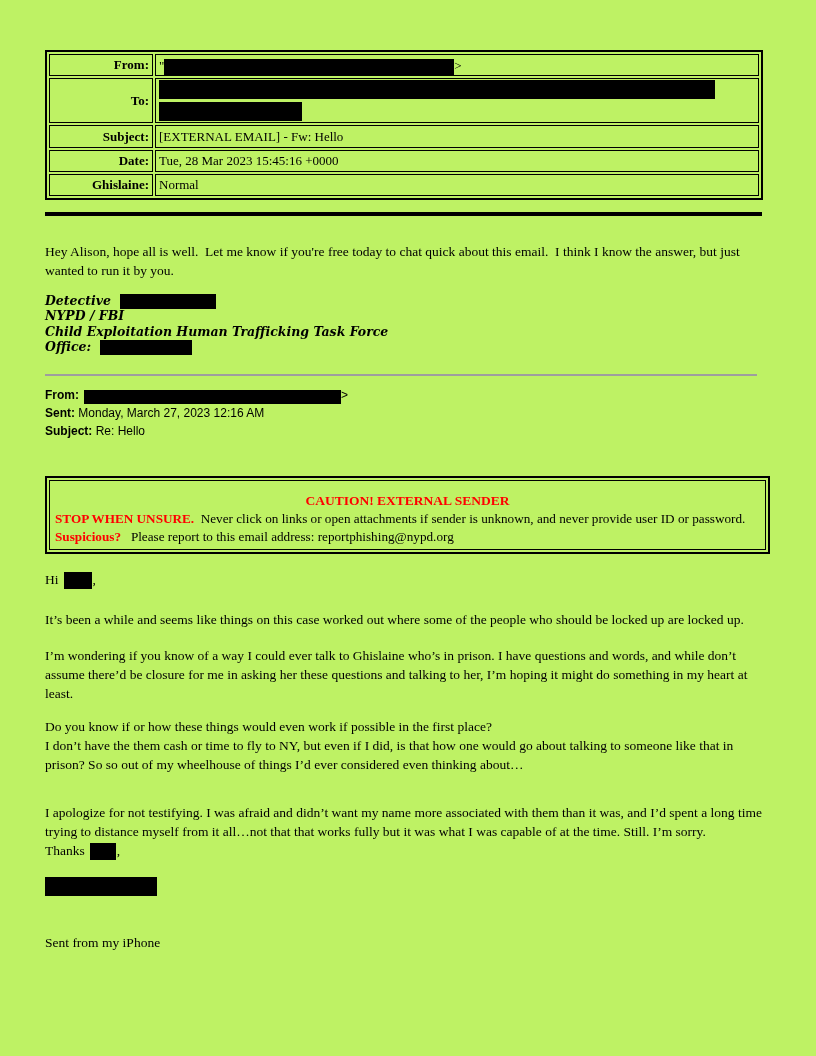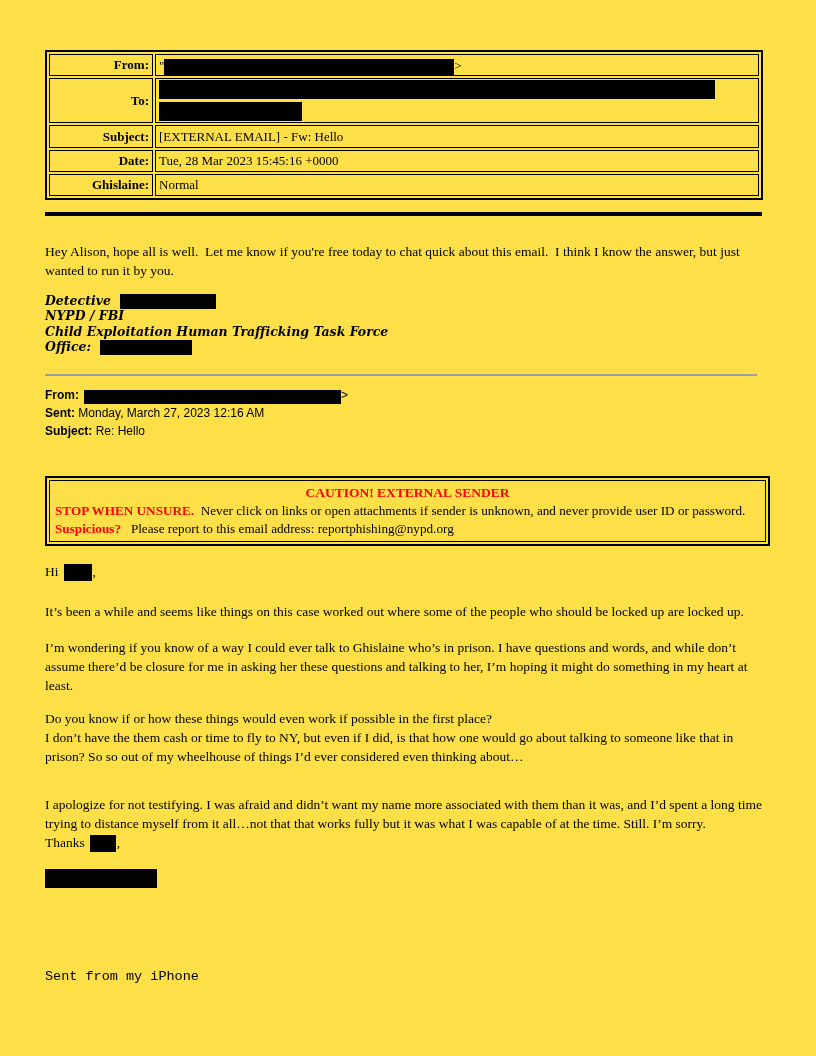--- a/index.html
+++ b/index.html
@@ -1,21 +1,21 @@
 <!DOCTYPE html>
 <html><head>
 <meta charset="utf-8">
 <style>
   html,body{margin:0;padding:0;background:#ffffff;}
   .page{
     position:relative;
     width:816px;height:1056px;
     box-sizing:border-box;
     padding:50px 45px 0 45px;
-    background:#fde047;
+    background:#bef264;
     font-family:"Liberation Serif", serif;
     color:#000;
     overflow:hidden;
   }
   
   table.hdr{
     width:718px;
     border:2px solid #000;
     border-spacing:2px;
     border-collapse:separate;
@@ -68,42 +68,42 @@
   
   .caution-outer{
     margin-top:36px;
     width:725px;
     box-sizing:border-box;
     border:2px solid #000;
     padding:2px;
   }
   .caution-inner{
     border:1px solid #000;
-    padding:3px 5px 3px 5px;
+    padding:11px 5px 3px 5px;
     font-family:Liberation Serif, serif;
   }
   .caution-title{
     text-align:center;
     font-weight:bold;
     color:#ff0000;
     font-size:13.5px;line-height:18px;
   }
   .caution-body{font-size:13.2px;line-height:18.4px;}
   .red-bold{color:#ff0000;font-weight:bold;}
   
   .greeting{margin-top:16px;}
   .greeting .redact{width:28px;height:17px;margin-left:5px;margin-right:1px;}
   .p2{margin-top:21px;}
   .p3{margin-top:17px;}
   .p4{margin-top:15px;}
   .p5{margin-top:29px;}
   .thanks{}
   .thanks .redact{width:26px;height:17px;margin-left:5px;margin-right:1px;}
   .sig-redact{margin-top:16px;width:112px;height:19px;}
-  .footer{margin-top:80px;font-family:Liberation Mono, monospace;}
+  .footer{margin-top:38px;}
   .block-line{display:block;}
 </style>
 </head>
 <body>
 
 <div class="page">
 
   <table class="hdr">
     <tbody>
         <tr>

